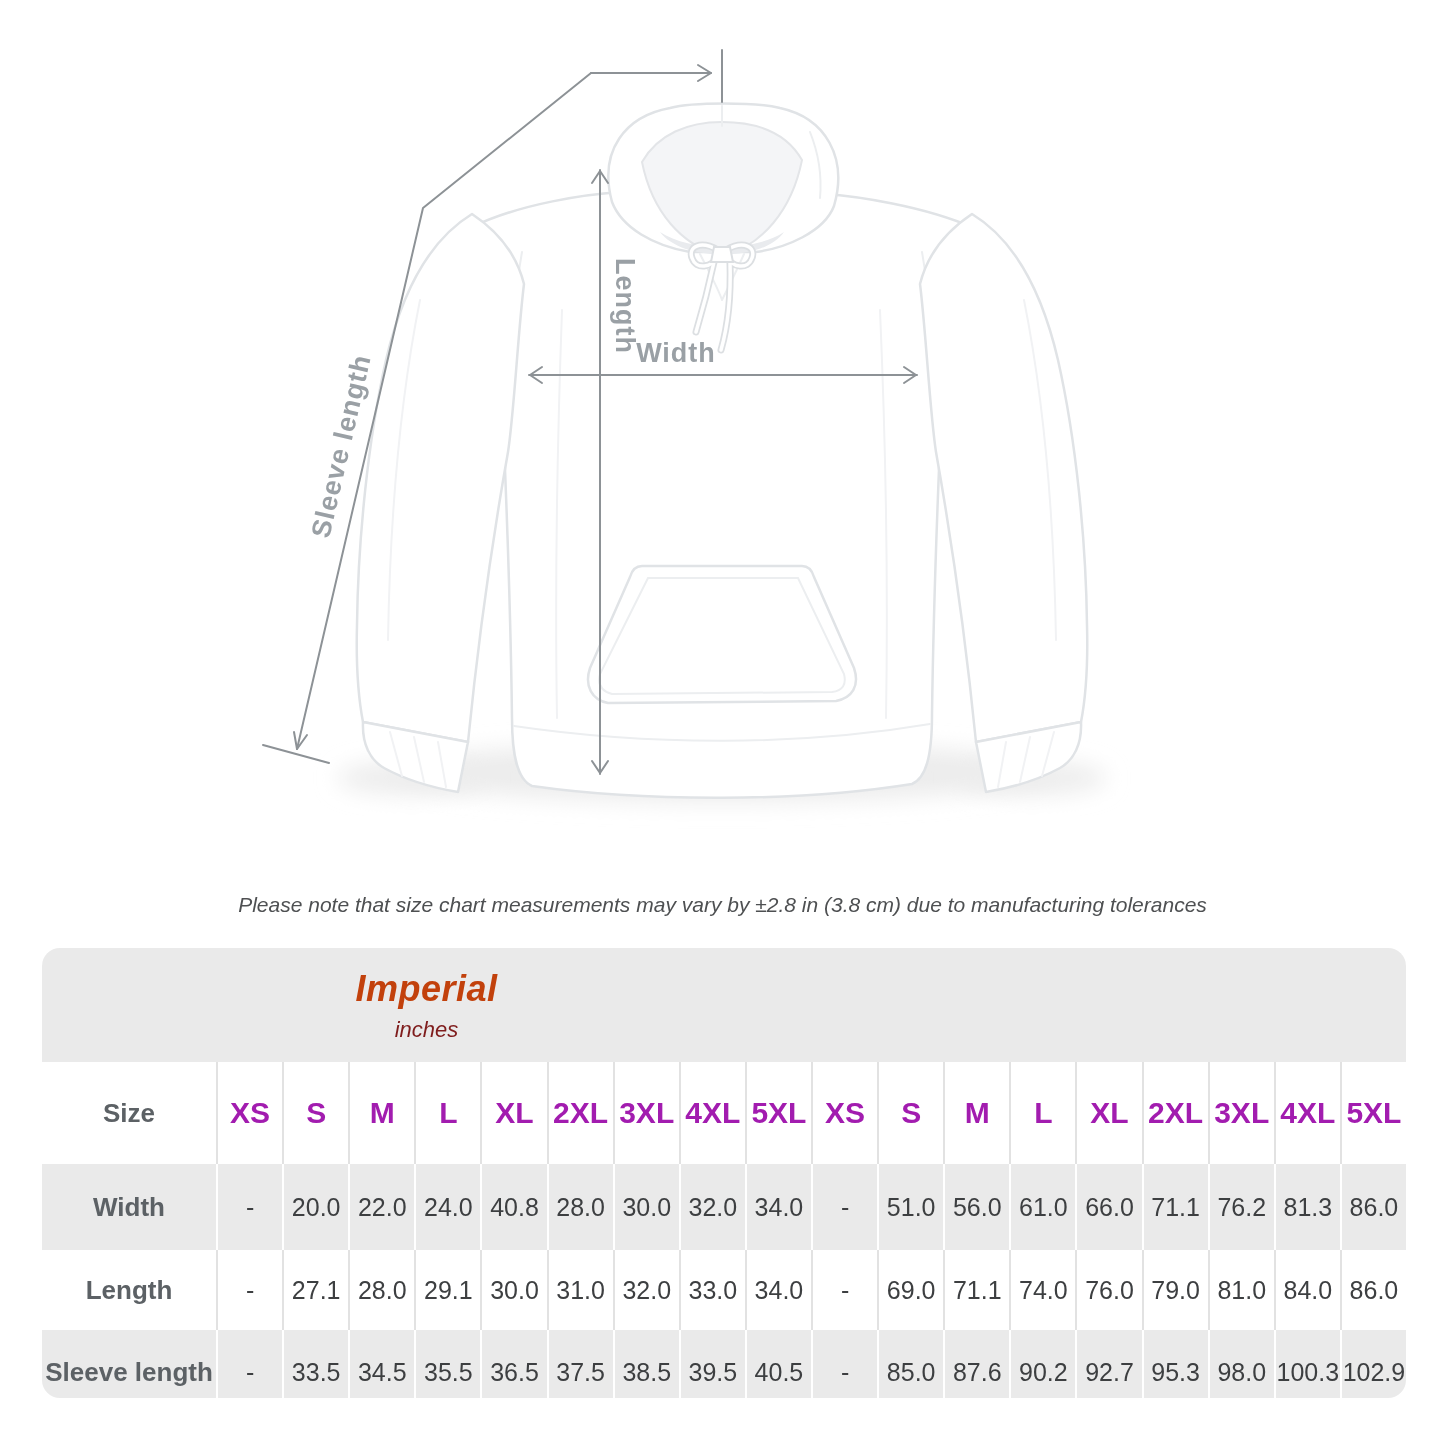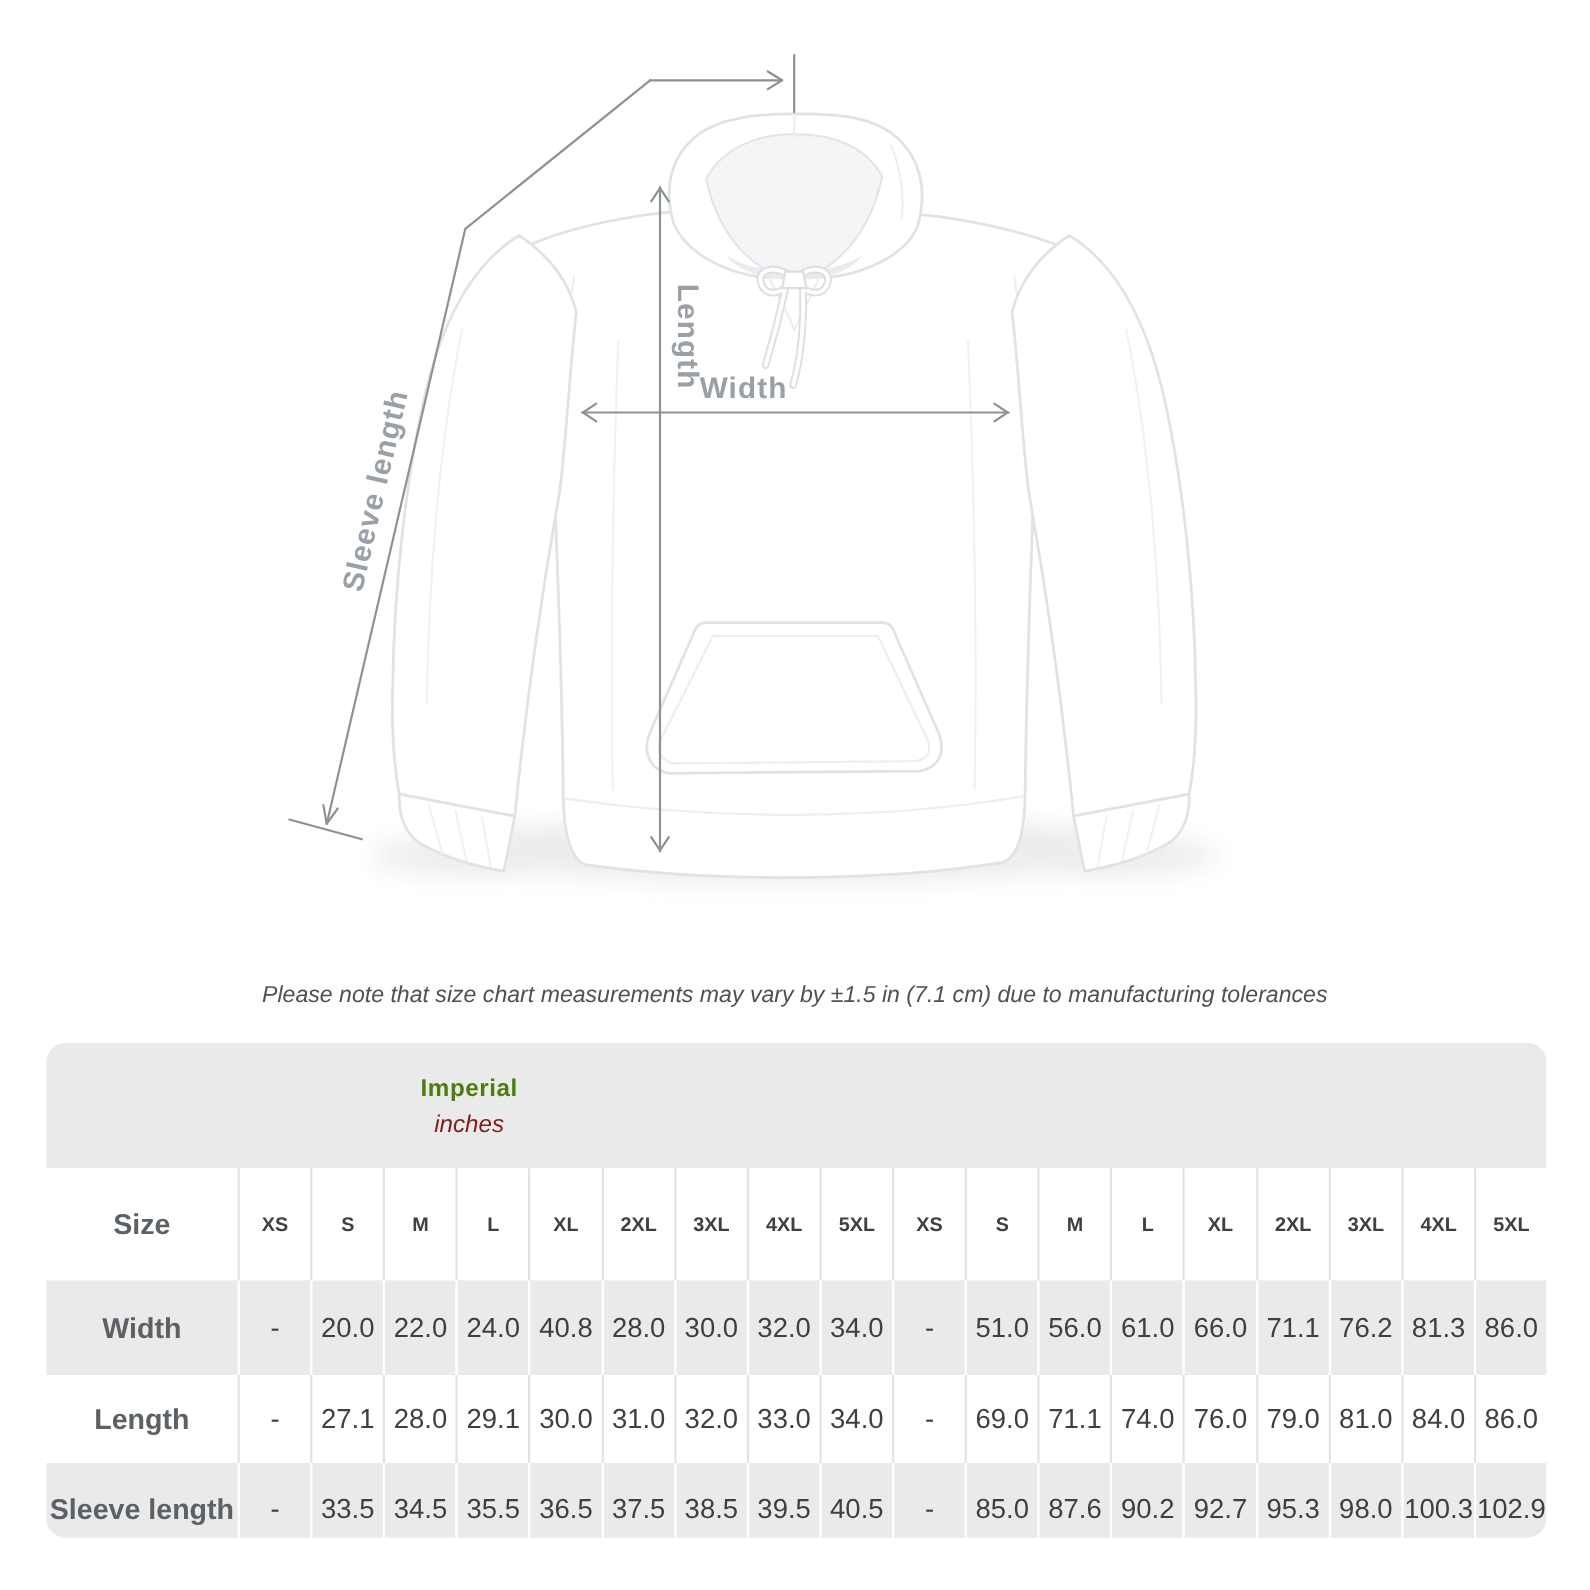--- a/index.html
+++ b/index.html
@@ -25,28 +25,28 @@
   .tbl{position:absolute;left:42px;top:948px;width:1364px;height:450px;
        border-radius:18px;overflow:hidden;background:#fff}
   .row{display:grid;grid-template-columns:174px repeat(18,1fr)}
   .band{height:114px;background:#eaeaea}
   .rh{height:102px;background:#ffffff}
   .r1{height:86px}.r2{height:80px}.r3{height:85px}
   .rg{background:#eaeaea}
   .rw{background:#ffffff}
   .c{display:flex;align-items:center;justify-content:center;
      font-size:25px;color:#3d3f41;white-space:nowrap}
-  .hd{font-weight:bold;color:#404040;font-size:18px}
+  .hd{font-weight:bold;color:#a21caf;font-size:30px}
   .lbl{font-weight:bold;color:#5c6165;font-size:26px}
   .sep{border-left:2px solid #e2e2e2}
   .rg .sep{border-left-color:#ffffff}
   .bandc{grid-column:span 10;display:flex;flex-direction:column;
          align-items:center;justify-content:center;gap:7px}
   .bandc.metric{grid-column:span 9}
-  .bt{font-size:22px;font-weight:bold;color:#4d7c0f;letter-spacing:.5px}
+  .bt{font-size:36px;font-weight:bold;font-style:italic;color:#c2410c;letter-spacing:.5px}
   .bu{font-size:22px;font-style:italic;color:#7f1d1d}
 </style>
 </head>
 <body>
 
 <div class="page">
 
   <svg class="fig" viewBox="0 0 1445 870">
     <defs>
       <filter id="soft" x="-60%" y="-60%" width="220%" height="220%">
@@ -151,21 +151,21 @@
         <path class="mline" d="M 529,375 L 917,375"></path>
         <path class="mline" d="M 542,367 L 530,375 L 542,383"></path>
         <path class="mline" d="M 904,367 L 916,375 L 904,383"></path>
       </g>
       <text class="mlabel" x="676" y="362" text-anchor="middle">Width</text>
       <text class="mlabel" x="616" y="306" text-anchor="middle" transform="rotate(90 616 306)">Length</text>
       <text class="mlabel" x="350" y="448" text-anchor="middle" transform="rotate(-77 350 448)">Sleeve length</text>
     </g>
   </svg>
 
-  <div class="note">Please note that size chart measurements may vary by ±1.5 in (7.1 cm) due to manufacturing tolerances</div>
+  <div class="note">Please note that size chart measurements may vary by ±2.8 in (3.8 cm) due to manufacturing tolerances</div>
 
   <div class="tbl">
 
     <div class="row band">
       <div class="bandc">
         <div class="bt">Imperial</div>
         <div class="bu">inches</div>
       </div>
     </div>
 

